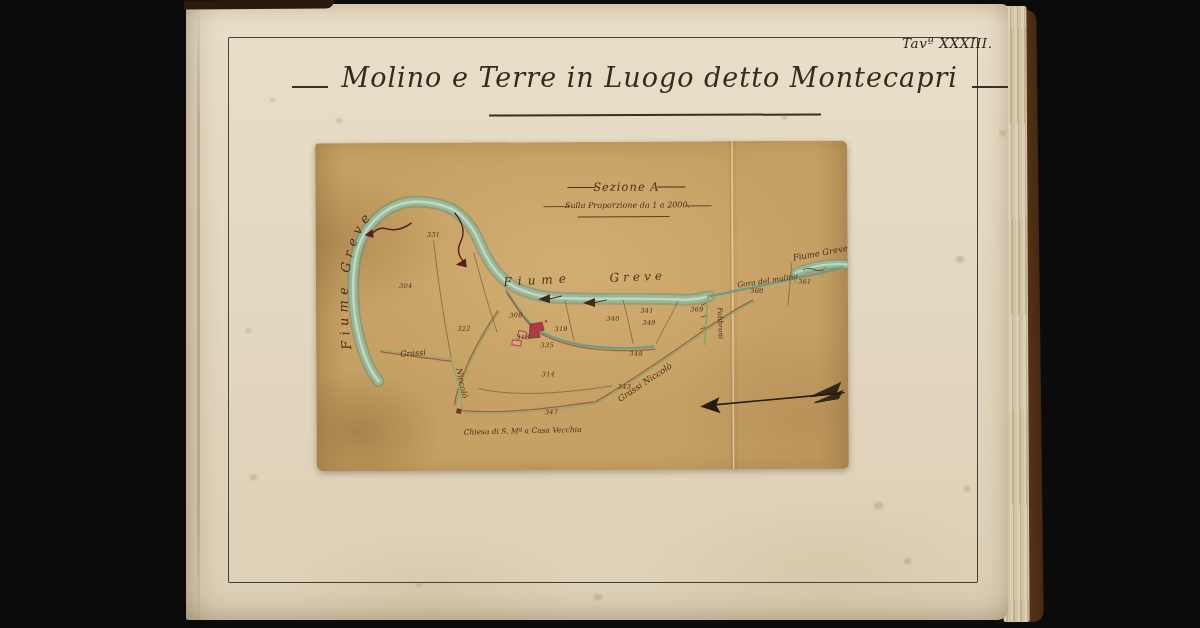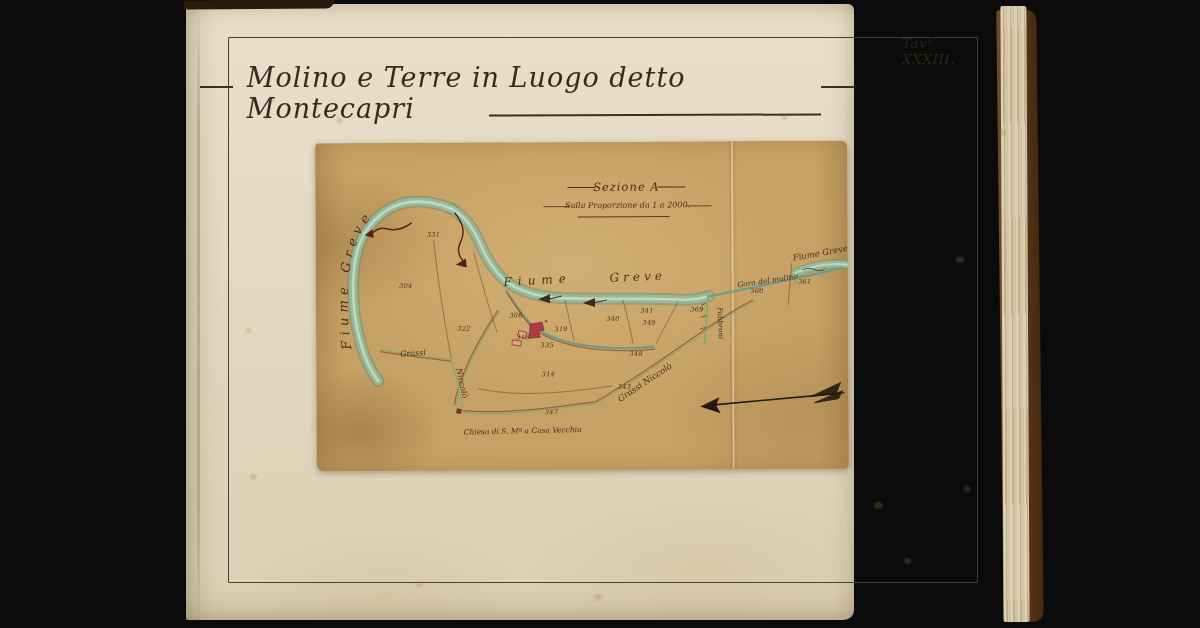--- a/index.html
+++ b/index.html
@@ -11,39 +11,39 @@
   .cover-back{position:absolute;left:1000px;top:10px;width:40px;height:612px;z-index:0;
     background:linear-gradient(90deg,#6f4a28,#46290f);border-radius:3px 10px 10px 5px;
     transform:rotate(-0.7deg);}
   .page-stack{position:absolute;left:1002px;top:6px;width:26px;height:616px;z-index:1;
     background:repeating-linear-gradient(90deg,#dccfb3 0 2.5px,#c0b08f 2.5px 4px,#d2c4a6 4px 7px);
     border-radius:2px;transform:rotate(-0.3deg);}
   .cover-sliver{position:absolute;left:-2px;top:-4px;width:150px;height:9px;
     background:#2b1a0c;border-radius:0 0 8px 3px;transform:rotate(-0.4deg);}
 
   
-  .page{position:absolute;left:186px;top:4px;width:668px;height:616px;z-index:2;
+  .page{position:absolute;left:186px;top:4px;width:822px;height:616px;z-index:2;
     background:
       radial-gradient(260px 120px at 78% 92%,rgba(190,160,110,.18),transparent 70%),
       radial-gradient(200px 100px at 30% 96%,rgba(185,155,105,.15),transparent 70%),
       radial-gradient(300px 200px at 50% 45%,rgba(255,250,235,.14),transparent 75%),
       linear-gradient(180deg,#e9dfc9,#e3d8c0 45%,#dcd0b6);
     border-radius:2px 6px 10px 2px;
     box-shadow: inset 25px 0 35px -25px rgba(90,70,40,.45),
                 inset -20px 0 30px -22px rgba(120,95,60,.35),
                 inset 0 -25px 35px -25px rgba(110,85,50,.4),
                 inset 0 18px 28px -20px rgba(110,85,50,.3);}
   .page-crease{position:absolute;left:11px;top:0;bottom:0;width:3px;
     background:linear-gradient(180deg,rgba(140,110,70,0),rgba(140,110,70,.35) 20%,rgba(140,110,70,.35) 80%,rgba(140,110,70,.05));}
   .frame{position:absolute;left:42px;top:33px;width:750px;height:546px;
     border:1.6px solid #45403a;border-radius:1px;}
   .plate{position:absolute;left:716px;top:31px;font-size:13.5px;font-style:italic;
     color:#2e2317;letter-spacing:.6px;}
   .title-row{position:absolute;left:0;top:58px;width:100%;padding-left:14px;
-    display:flex;justify-content:space-between;align-items:flex-start;gap:14px;}
+    display:flex;justify-content:flex-end;align-items:flex-start;gap:14px;}
   .dash{display:inline-block;width:36px;height:2px;background:#3a2f22;margin-top:24px;}
   .title{margin:0;font-size:27px;font-weight:500;font-style:italic;color:#352a1d;
     letter-spacing:1px;}
   .title-underline{position:absolute;left:303px;top:110px;width:332px;height:1.6px;
     background:#3a2f22;transform:rotate(-0.2deg);}
 
   
   .fox{position:absolute;border-radius:50%;background:rgba(160,120,70,.3);filter:blur(1px);}
 
   

